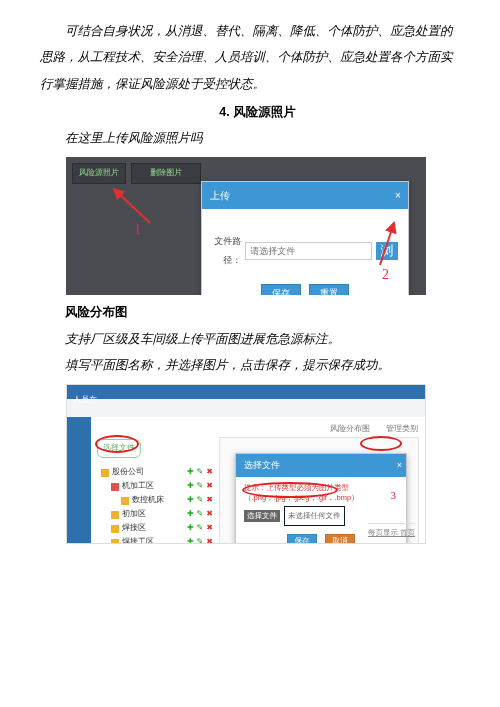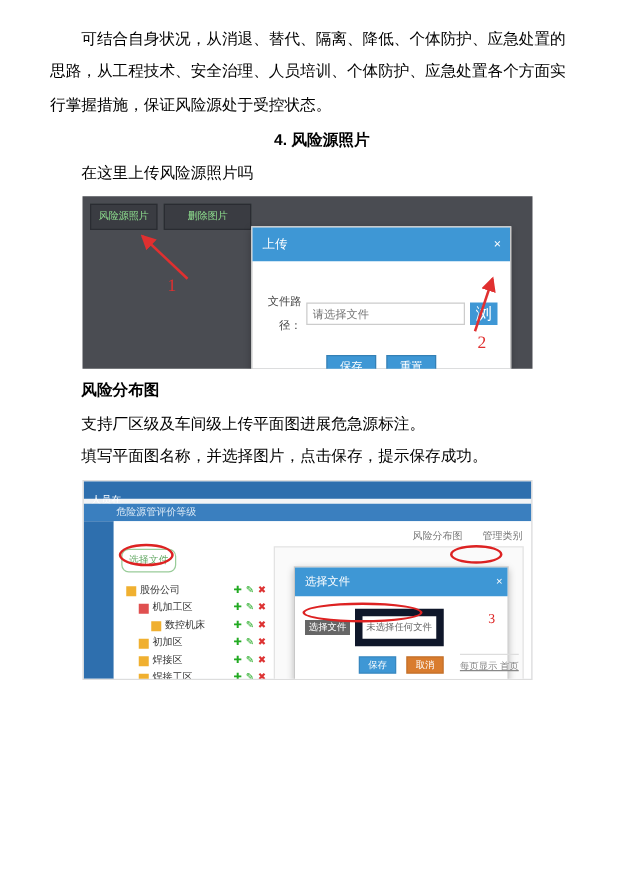--- a/index.html
+++ b/index.html
@@ -1,17 +1,17 @@
 <!DOCTYPE html>
 <html><head>
 <meta charset="utf-8">
 <style>
   * { margin: 0; padding: 0; box-sizing: border-box; }
   body { width: 500px; height: 707px; background: #fff; font-family: "SimSun", "Songti SC", serif; font-size: 12.5px; line-height: 2.1; color: #000; padding: 18px 40px 10px 40px; }
-  .para { text-indent: 2em; }
+  .para { text-indent: 2em; font-style: italic; }
   .head-bold { font-weight: 700; font-family: Liberation Sans, sans-serif; margin-top: 2px; text-indent: 1.2em; text-align: center; }
   .sub-bold { font-weight: 700; font-family: "SimHei","Heiti SC",sans-serif; text-indent: 2em; margin-top: 4px; }
 
   
   .shot1 { width: 360px; height: 138px; margin: 6px 0 4px 26px; background:#4a4c52; position:relative; overflow:hidden; font-family:"Microsoft YaHei",sans-serif; text-indent:0; }
   .shot1 .topbar { position:absolute; top:6px; left:6px; font-size:8px; color:#8fe08f; }
   .shot1 .topbar .tb1 { background:#3a3c42; padding:1px 6px; border:1px solid #2a2c32; display:inline-block; margin-right:3px; }
   .shot1 .topbar .tb2 { background:#3a3c42; padding:1px 18px; border:1px solid #2a2c32; display:inline-block; }
   .shot1 .arrow1 { position:absolute; left:40px; top:28px; color:#e03030; pointer-events:none; }
   .shot1 .num1 { position:absolute; left:68px; top:58px; color:#e03030; font-size:14px; font-family:serif; }
@@ -51,21 +51,21 @@
   .shot2 .tree .g { color:#2a2; font-size:8px; }
   .shot2 .tree .r { color:#d33; font-size:8px; }
   .shot2 .panel { position:absolute; left:128px; top:20px; right:6px; height:108px; border:1px solid #e3e3e3; background:#fafafa; }
   .shot2 .panel .ring2 { position:absolute; right:16px; top:-2px; width:42px; height:15px; border:2px solid #d22; border-radius:50%; }
   .shot2 .dlg2 { position:absolute; right:18px; top:36px; width:172px; background:#fff; border:1px solid #c8c8c8; box-shadow:0 2px 6px rgba(0,0,0,.3); }
   .shot2 .dlg2 .title { background:#3e97d5; color:#fff; font-size:9px; padding:2px 4px 2px 8px; display:flex; justify-content:space-between; }
   .shot2 .dlg2 .body { padding:6px 8px 6px 8px; font-size:8px; }
   .shot2 .dlg2 .hint { color:#d33; font-size:7.5px; line-height:1.3; }
   .shot2 .dlg2 .row2 { display:flex; align-items:center; margin-top:4px; gap:4px; }
   .shot2 .dlg2 .row2 .pick { background:#666; color:#fff; font-size:7.5px; padding:1px 3px; border:0; cursor:pointer; }
-  .shot2 .dlg2 .row2 .sel { font-size:7.5px; color:#666; border:6px solid #0f172a; padding:1px 3px; }
+  .shot2 .dlg2 .row2 .sel { font-size:7.5px; color:#666; border:1px solid #0f172a; padding:1px 3px; }
   .shot2 .dlg2 .ring3 { position:absolute; left:6px; top:28px; width:96px; height:16px; border:2px solid #d22; border-radius:50%; }
   .shot2 .dlg2 .num3 { position:absolute; right:10px; top:30px; color:#d22; font-size:11px; font-family:serif; }
   .shot2 .dlg2 .btns { display:flex; justify-content:center; gap:8px; margin-top:8px; }
   .shot2 .dlg2 .btns button { width:30px; height:14px; font-size:7.5px; border:1px solid rgba(0,0,0,.1); color:#fff; cursor:pointer; }
   .shot2 .dlg2 .btns .sv { background:#3e97d5; }
   .shot2 .dlg2 .btns .cn { background:#d97c2e; }
   .shot2 .foot { position:absolute; right:10px; bottom:2px; font-size:7.5px; color:#888; border-top:1px solid #ddd; padding-top:1px;text-decoration:underline; }
 </style>
 </head>
 <body>
@@ -117,21 +117,20 @@
 </div>
 
 <p class="sub-bold">风险分布图</p>
 <p class="para">支持厂区级及车间级上传平面图进展危急源标注。</p>
 <p class="para">填写平面图名称，并选择图片，点击保存，提示保存成功。</p>
 
 <div class="shot2">
   <div class="hdr">
     <span class="logo">人员在</span>
   </div>
-  <div class="crumb">危险源管评价等级</div>
   <div class="left"></div>
   <div class="main">
     <div class="tabs">
       <span class="tab">风险分布图</span>
       <span class="tab">管理类别</span>
     </div>
     <div class="tree">
       <span class="add">选择文件</span>
       <div class="ring"></div>
       <ul id="treeList">
@@ -181,20 +180,21 @@
     </div>
     <div class="panel">
       <div class="ring2"></div>
     </div>
     <div class="dlg2">
       <div class="title">
         <span>选择文件</span>
         <span>×</span>
       </div>
       <div class="body">
+        <div class="hint">提示：上传类型必须为图片类型（.png，.jpg，.jpeg，.gif，.bmp）</div>
         <div class="row2">
           <button class="pick">选择文件</button>
           <span class="sel">未选择任何文件</span>
         </div>
         <div class="ring3"></div>
         <div class="num3">3</div>
         <div class="btns">
           <button class="sv">保存</button>
           <button class="cn">取消</button>
         </div>

